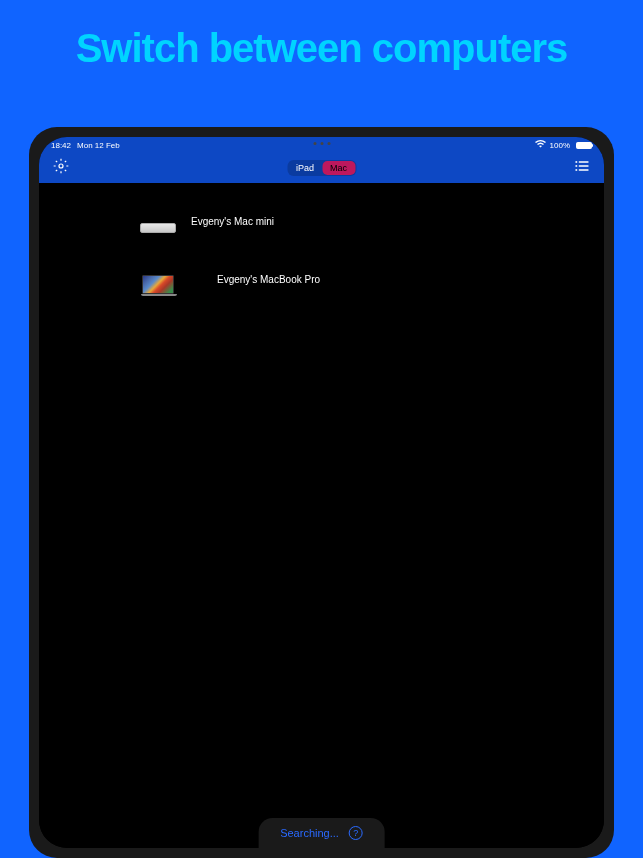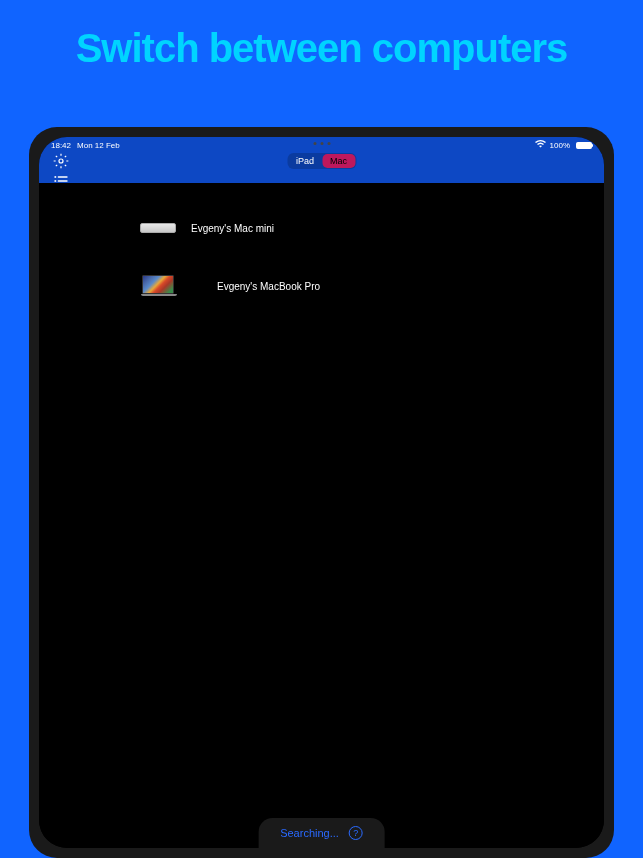--- a/index.html
+++ b/index.html
@@ -80,24 +80,24 @@
       width: 1.2px;
       height: 3px;
       background: #fff;
       border-radius: 0 1px 1px 0;
     }
     .wifi-icon { font-size: 9px; }
     .app-header {
       background: #0d48c4;
       height: 30px;
       display: flex;
+      align-items: center;
       justify-content: space-between;
       padding: 0 14px;
       position: relative;
-      flex-direction: column;
     }
     .gear-icon {
       width: 16px;
       height: 16px;
       color: #fff;
     }
     .segmented-control {
       position: absolute;
       left: 50%;
       transform: translateX(-50%);
@@ -124,21 +124,20 @@
       color: #fff;
     }
     .content {
       background: #000;
       height: calc(100% - 46px);
       padding: 25px 0;
       position: relative;
     }
     .device-row {
       display: flex;
-      align-items: center;
       padding: 8px 0 8px 100px;
       gap: 14px;
       cursor: pointer;
     }
     .device-thumb {
       width: 38px;
       height: 24px;
       display: flex;
       align-items: center;
       justify-content: center;

